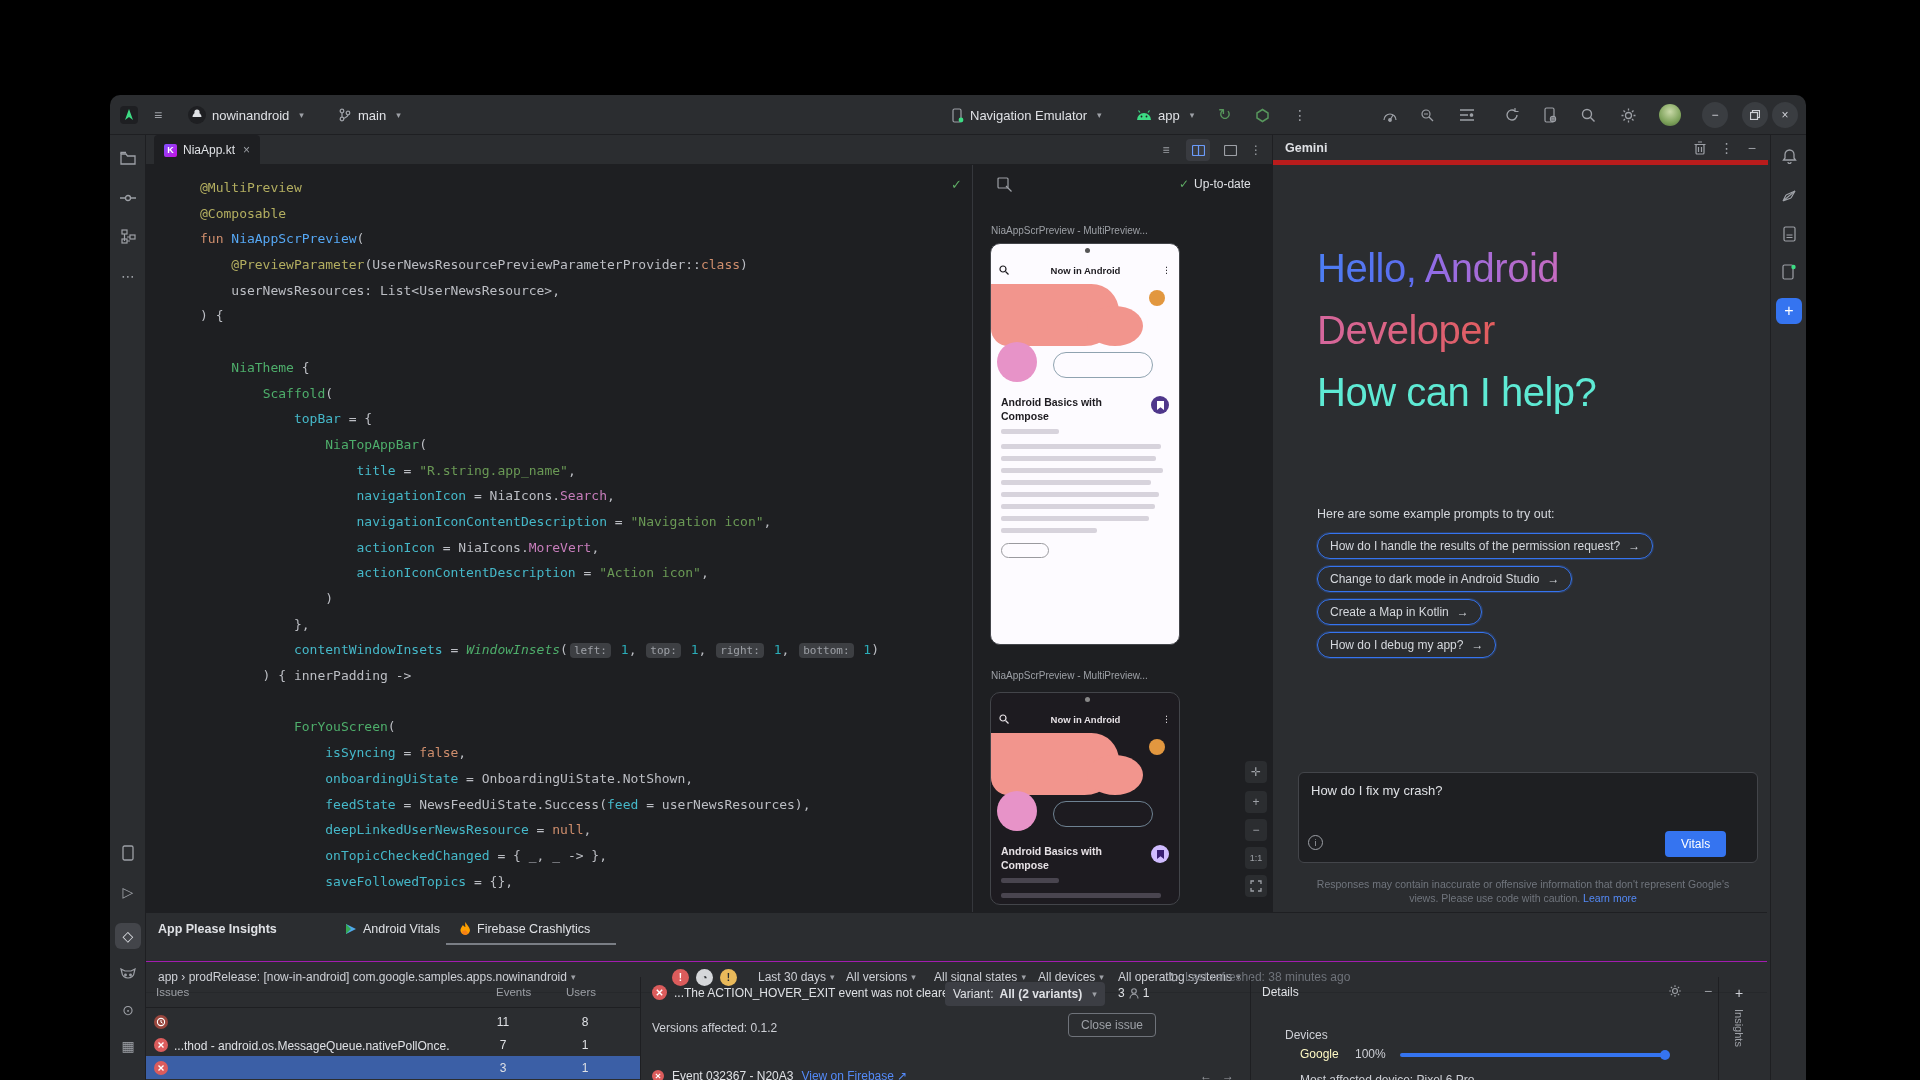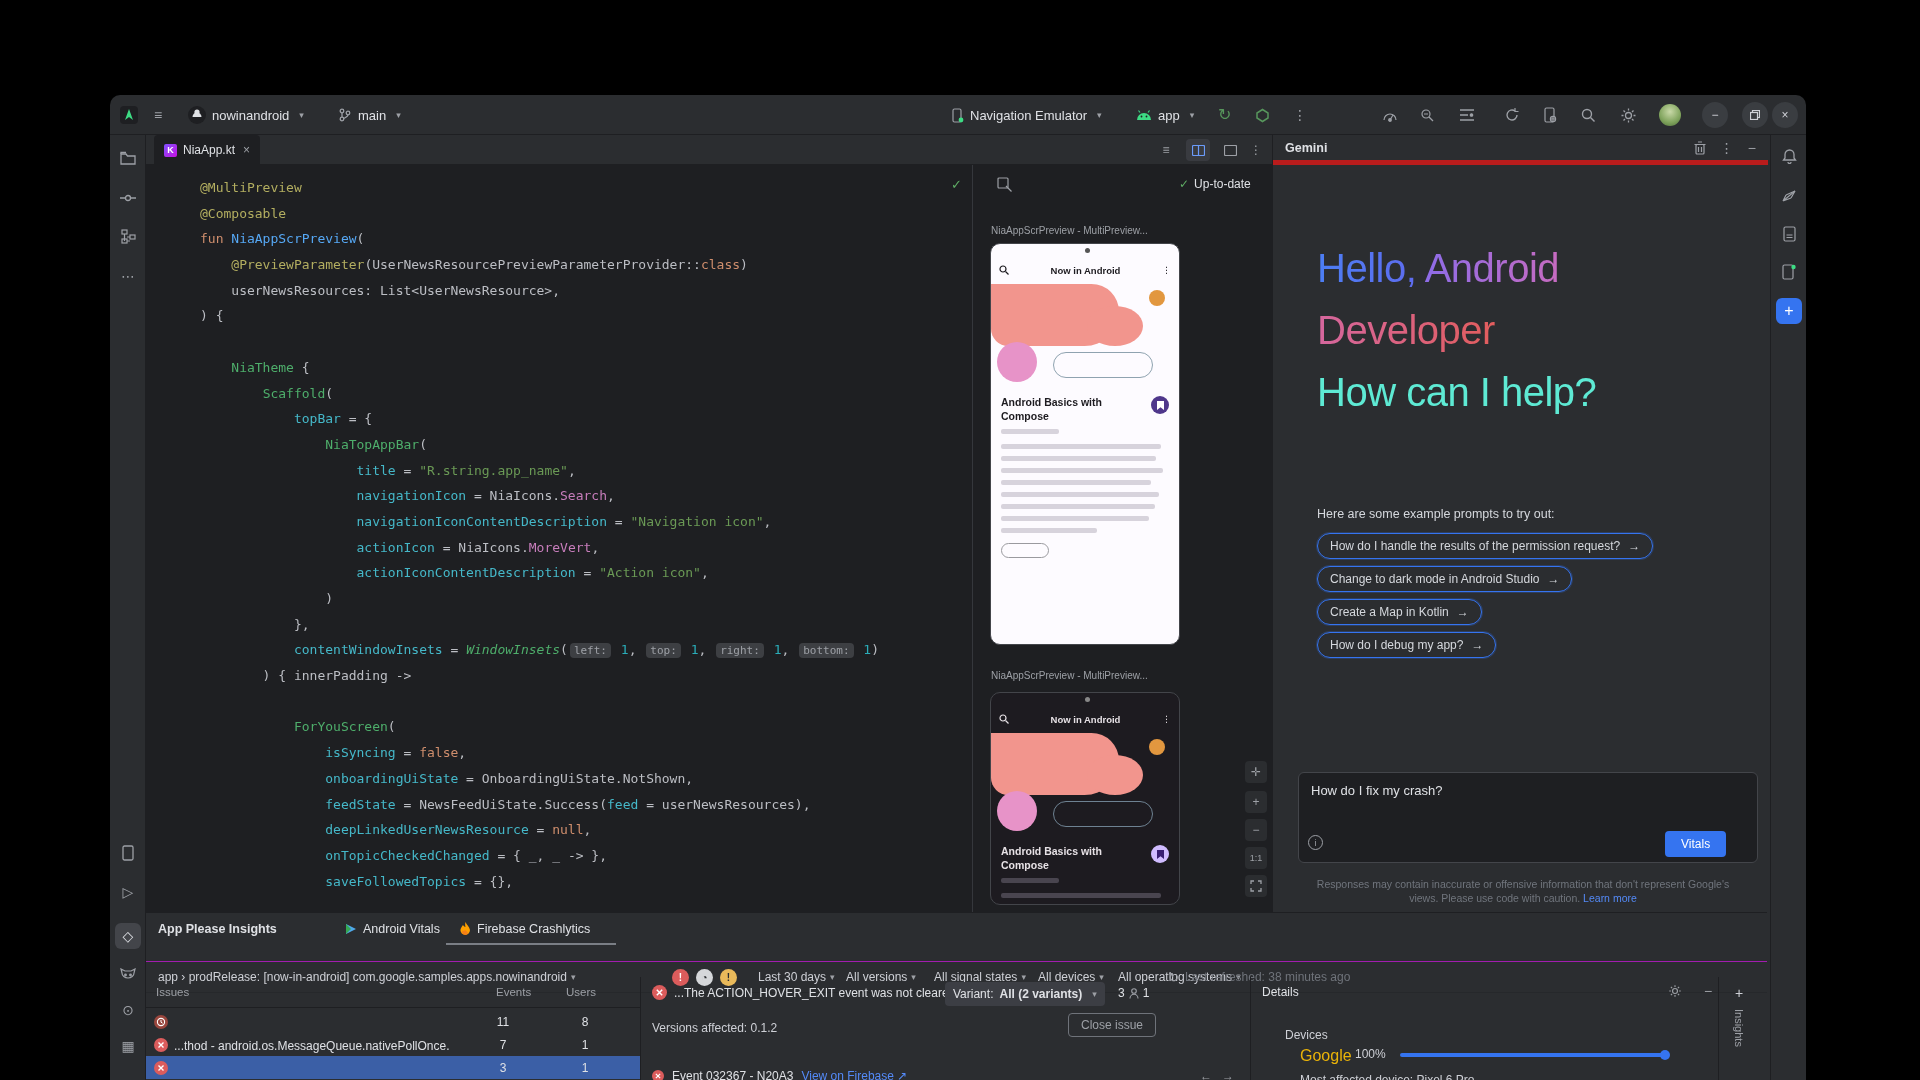--- a/index.html
+++ b/index.html
@@ -720,21 +720,21 @@
     <div id="details-pane">
       <div style="position:absolute;left:12px;top:8px;font-size:12px">Details</div>
       <span class="ico" style="position:absolute;left:418px;top:7px">
           <svg width="14" height="14" viewBox="0 0 17 17" fill="none" stroke="#9DA0A6" stroke-width="1.4">
             <circle cx="8.5" cy="8.5" r="3"></circle>
             <path d="M8.5 1.5 v2 M8.5 13.5 v2 M1.5 8.5 h2 M13.5 8.5 h2 M3.5 3.5 l1.5 1.5 M12 12 l1.5 1.5 M13.5 3.5 L12 5 M5 12 l-1.5 1.5"></path>
           </svg>
         </span>
       <span class="ico glyph" style="position:absolute;left:454px;top:7px">−</span>
       <div style="position:absolute;left:35px;top:51px;font-size:12px;color:#CED0D6">Devices</div>
-      <div style="position:absolute;left:50px;top:70px;font-size:16px;color:#eab308">Google</div>
+      <div style="position:absolute;left:50px;top:70px;font-size:12px;color:#fef9c3">Google</div>
       <div style="position:absolute;left:105px;top:70px;font-size:12px;color:#CED0D6">100%</div>
       <div class="bar" style="left:150px;top:76px;width:266px"></div>
       <div class="bar-dot" style="left:410px;top:73px"></div>
       <div style="position:absolute;left:50px;top:96px;font-size:12px;color:#CED0D6">Most affected device: Pixel 6 Pro</div>
     </div>
 
     <div id="insights-rail">
       <div style="position:absolute;left:16px;top:8px;color:#CED0D6;font-size:14px">+</div>
       <div class="vtext" style="position:absolute;left:14px;top:32px">Insights</div>
     </div>

